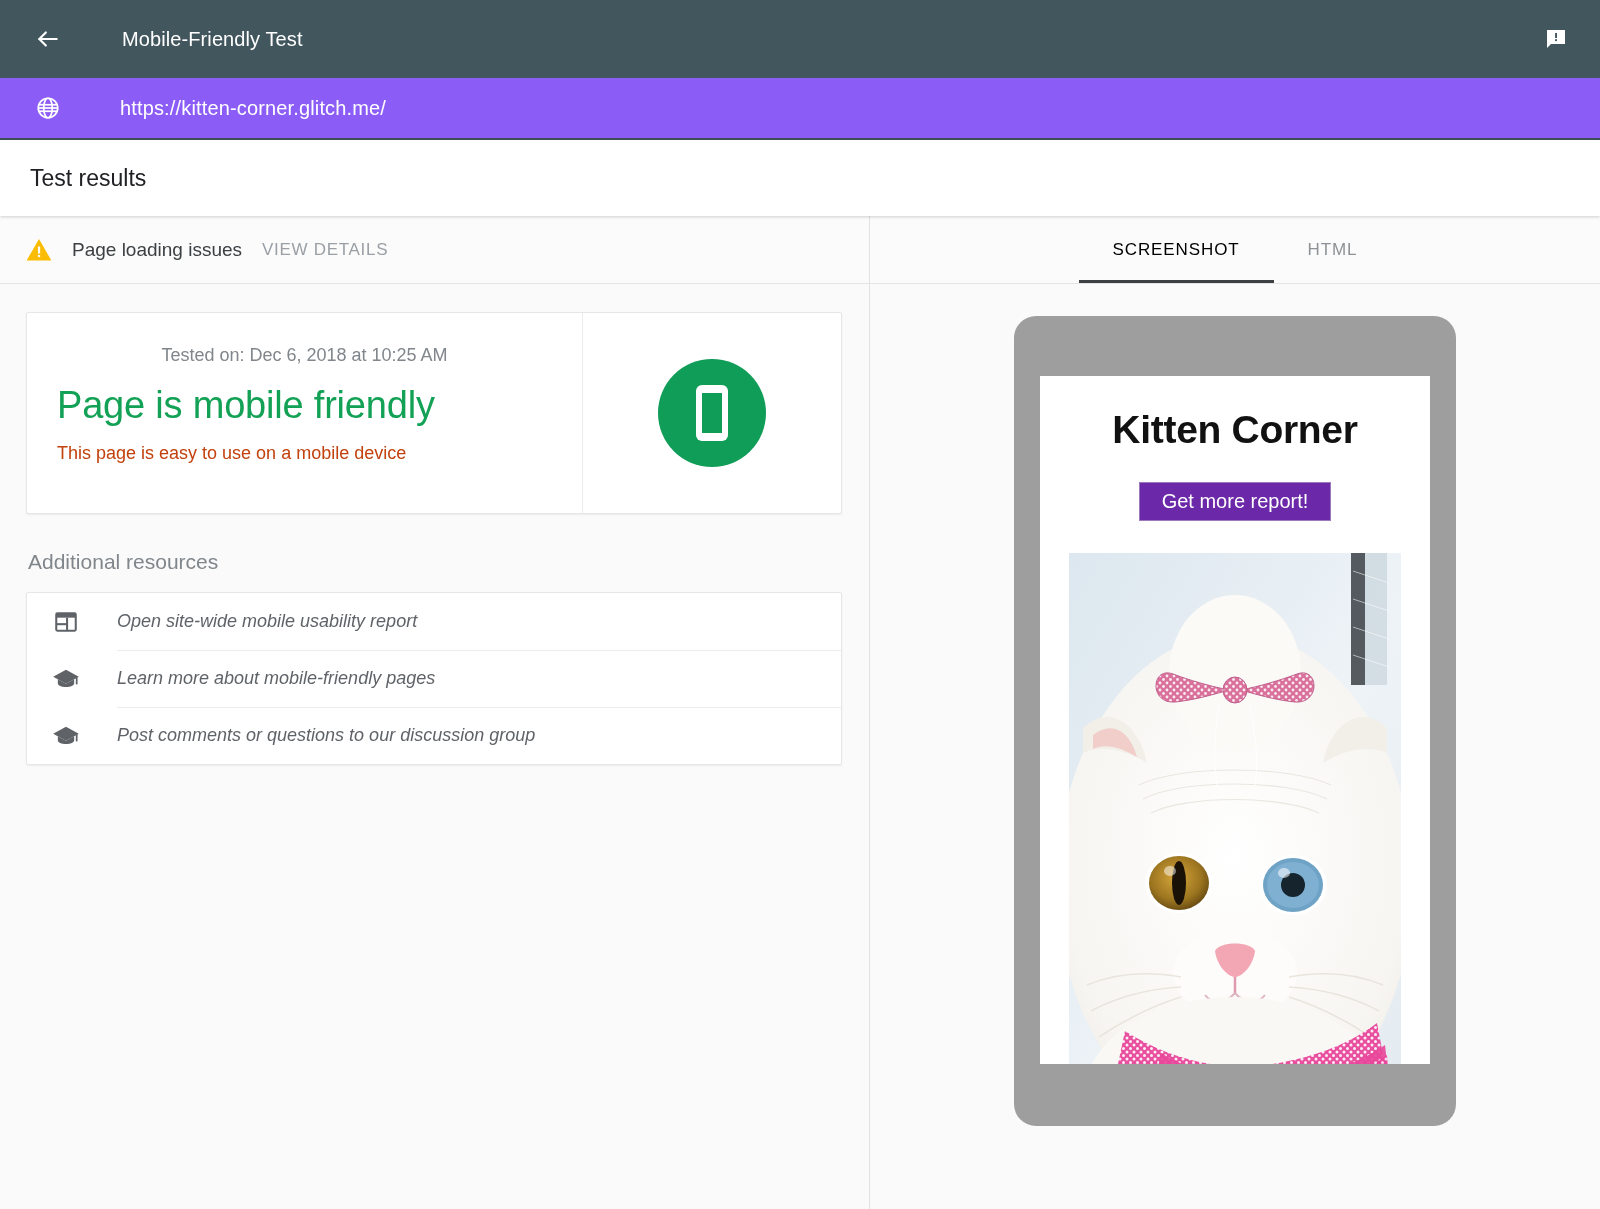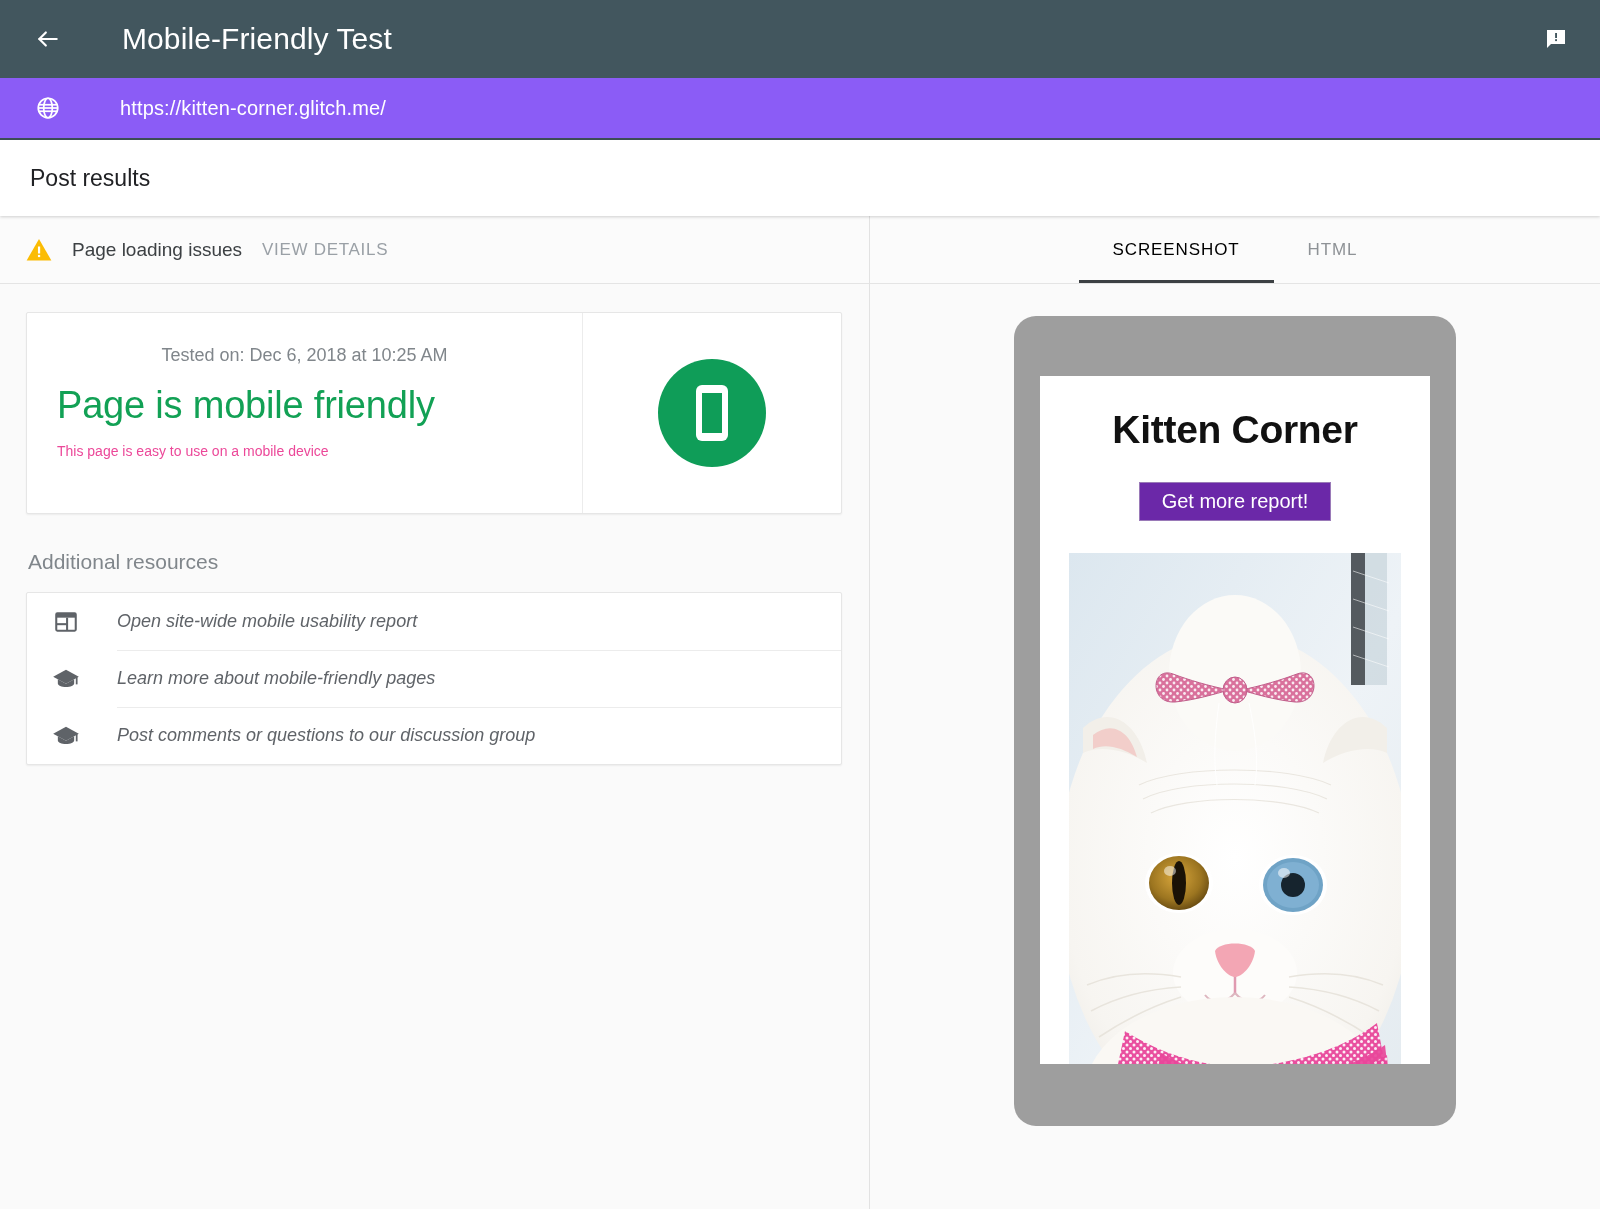--- a/index.html
+++ b/index.html
@@ -14,21 +14,21 @@
   
   .appbar {
     height: 78px; background: #42565e; flex: 0 0 78px;
     display: flex; align-items: center; padding: 0 26px; position: relative;
   }
   .back-btn {
     width: 44px; height: 44px; display: flex; align-items: center; justify-content: center;
     cursor: pointer; flex: 0 0 44px;
   }
   .app-title {
-    color: #ffffff; font-size: 30px; font-weight: 400; margin-left: 52px;
+    color: #ffffff; font-size: 20px; font-weight: 400; margin-left: 52px;
     letter-spacing: .1px; white-space: nowrap;
   }
   .feedback-btn {
     position: absolute; right: 24px; top: 50%; transform: translateY(-50%);
     width: 40px; height: 40px; display: flex; align-items: center; justify-content: center;
     cursor: pointer;
   }
 
   
   .urlbar {
@@ -90,21 +90,21 @@
   .left-content { flex: 1 1 auto; padding: 28px 26px 0 26px; overflow: hidden; }
 
   .result-card {
     background: #ffffff; border: 1px solid #e6e6e6; border-radius: 2px;
     box-shadow: 0 1px 2px rgba(0,0,0,.06);
     display: flex; height: 202px; width: 816px;
   }
   .result-main { flex: 1 1 auto; padding: 32px 30px 0 30px; border-right: 1px solid #ececec; }
   .tested-on { font-size: 18px; color: #80868b; text-align: center; }
   .verdict { font-size: 38px; color: #12a155; font-weight: 400; margin-top: 18px; letter-spacing: -.2px; }
-  .verdict-sub { font-size: 14px; color: #ec4899; margin-top: 16px; }
+  .verdict-sub { font-size: 18px; color: #c2410c; margin-top: 16px; }
   .result-badge { width: 258px; flex: 0 0 258px; display: flex; align-items: center; justify-content: center; }
 
   .section-title { font-size: 21px; color: #80868b; margin: 36px 0 18px 2px; font-weight: 400; }
 
   .resource-card {
     background: #ffffff; border: 1px solid #e6e6e6; border-radius: 2px;
     box-shadow: 0 1px 2px rgba(0,0,0,.06); width: 816px;
   }
   .resource-row {
     display: flex; align-items: center; height: 57px; padding: 0 22px; cursor: pointer;
@@ -170,21 +170,21 @@
         <ellipse cx="12" cy="12" rx="4" ry="9"></ellipse>
         <line x1="3" y1="9" x2="21" y2="9"></line>
         <line x1="3" y1="15" x2="21" y2="15"></line>
         <line x1="3" y1="12" x2="21" y2="12"></line>
       </svg>
     </div>
     <div class="url-text">https://kitten-corner.glitch.me/</div>
   </div>
 
   <div class="results-header">
-    <div class="results-title">Post results</div>
+    <div class="results-title">Test results</div>
   </div>
 
   <div class="body-split">
 
     <div class="left-pane">
 
       <div class="status-strip">
         <span class="warn-icon">
           <svg width="28" height="28" viewBox="0 0 24 24">
             <path d="M12 2.5 L22.6 21 L1.4 21 Z" fill="#fbbc04"></path>

